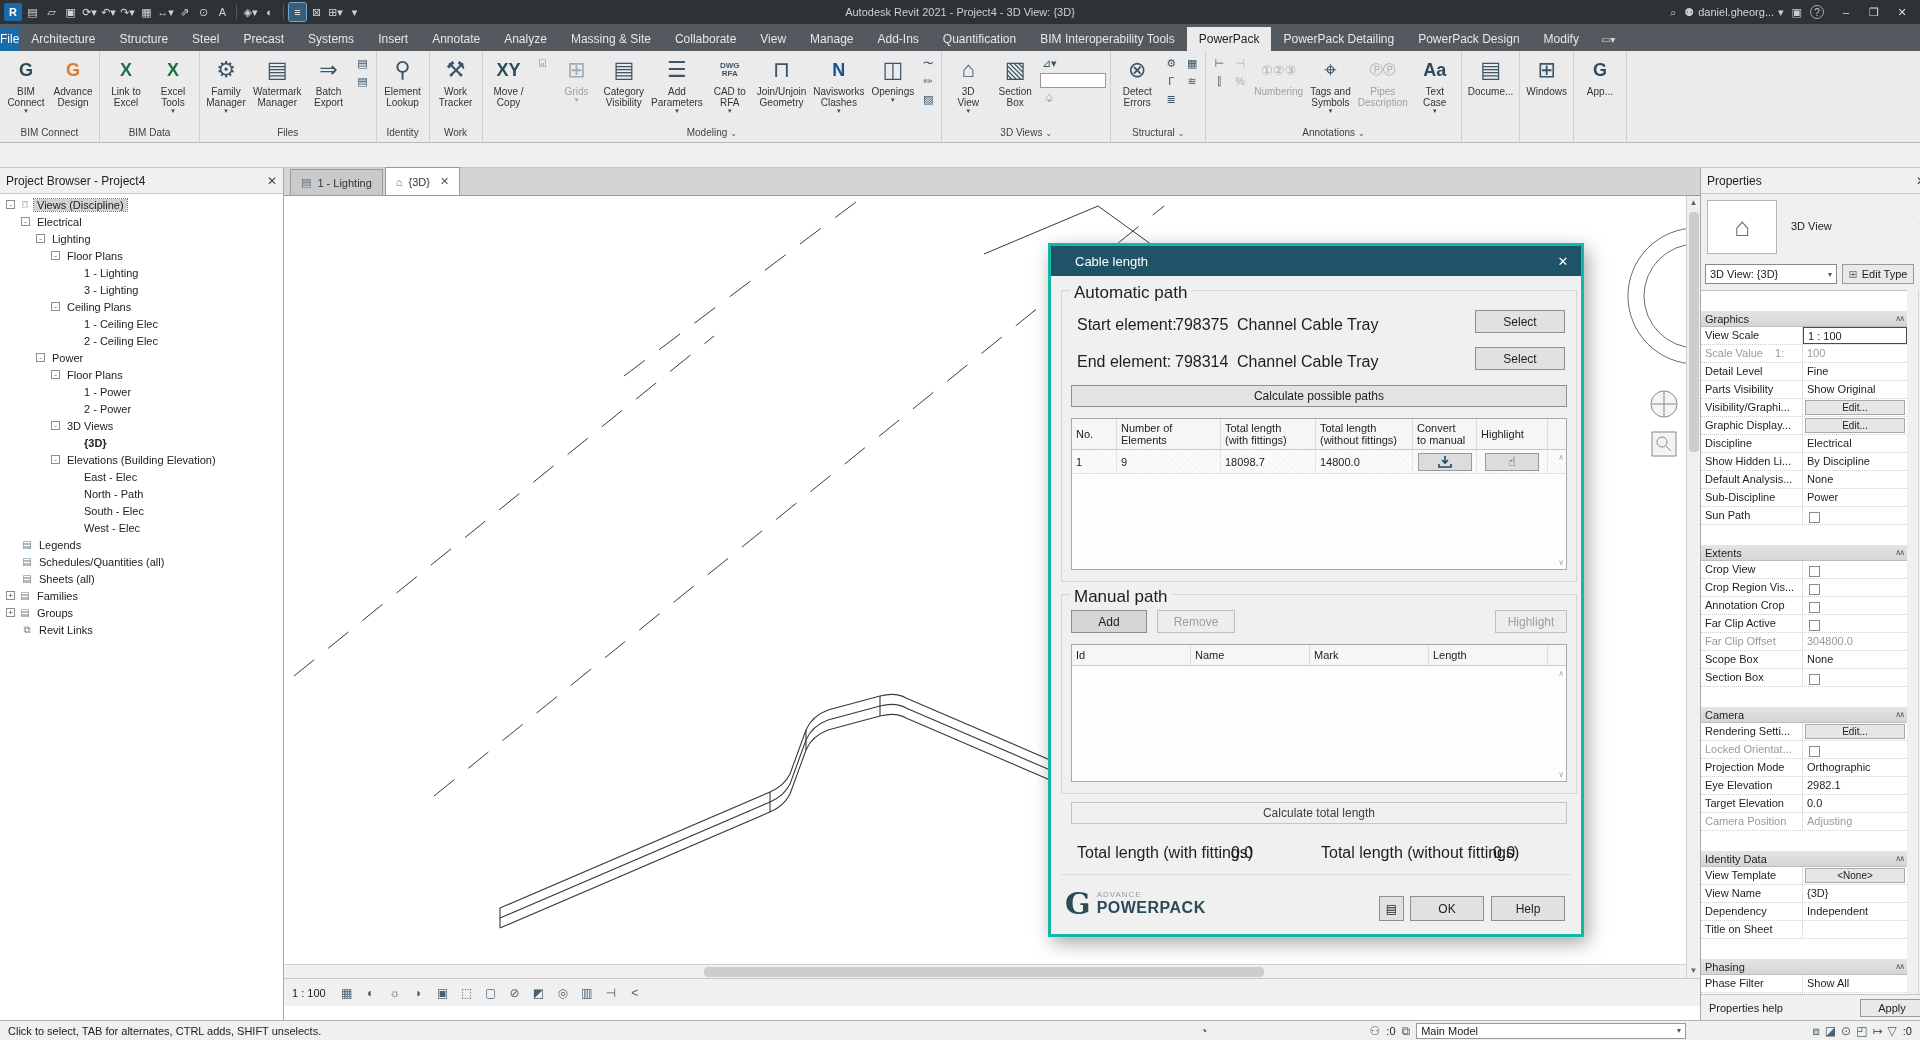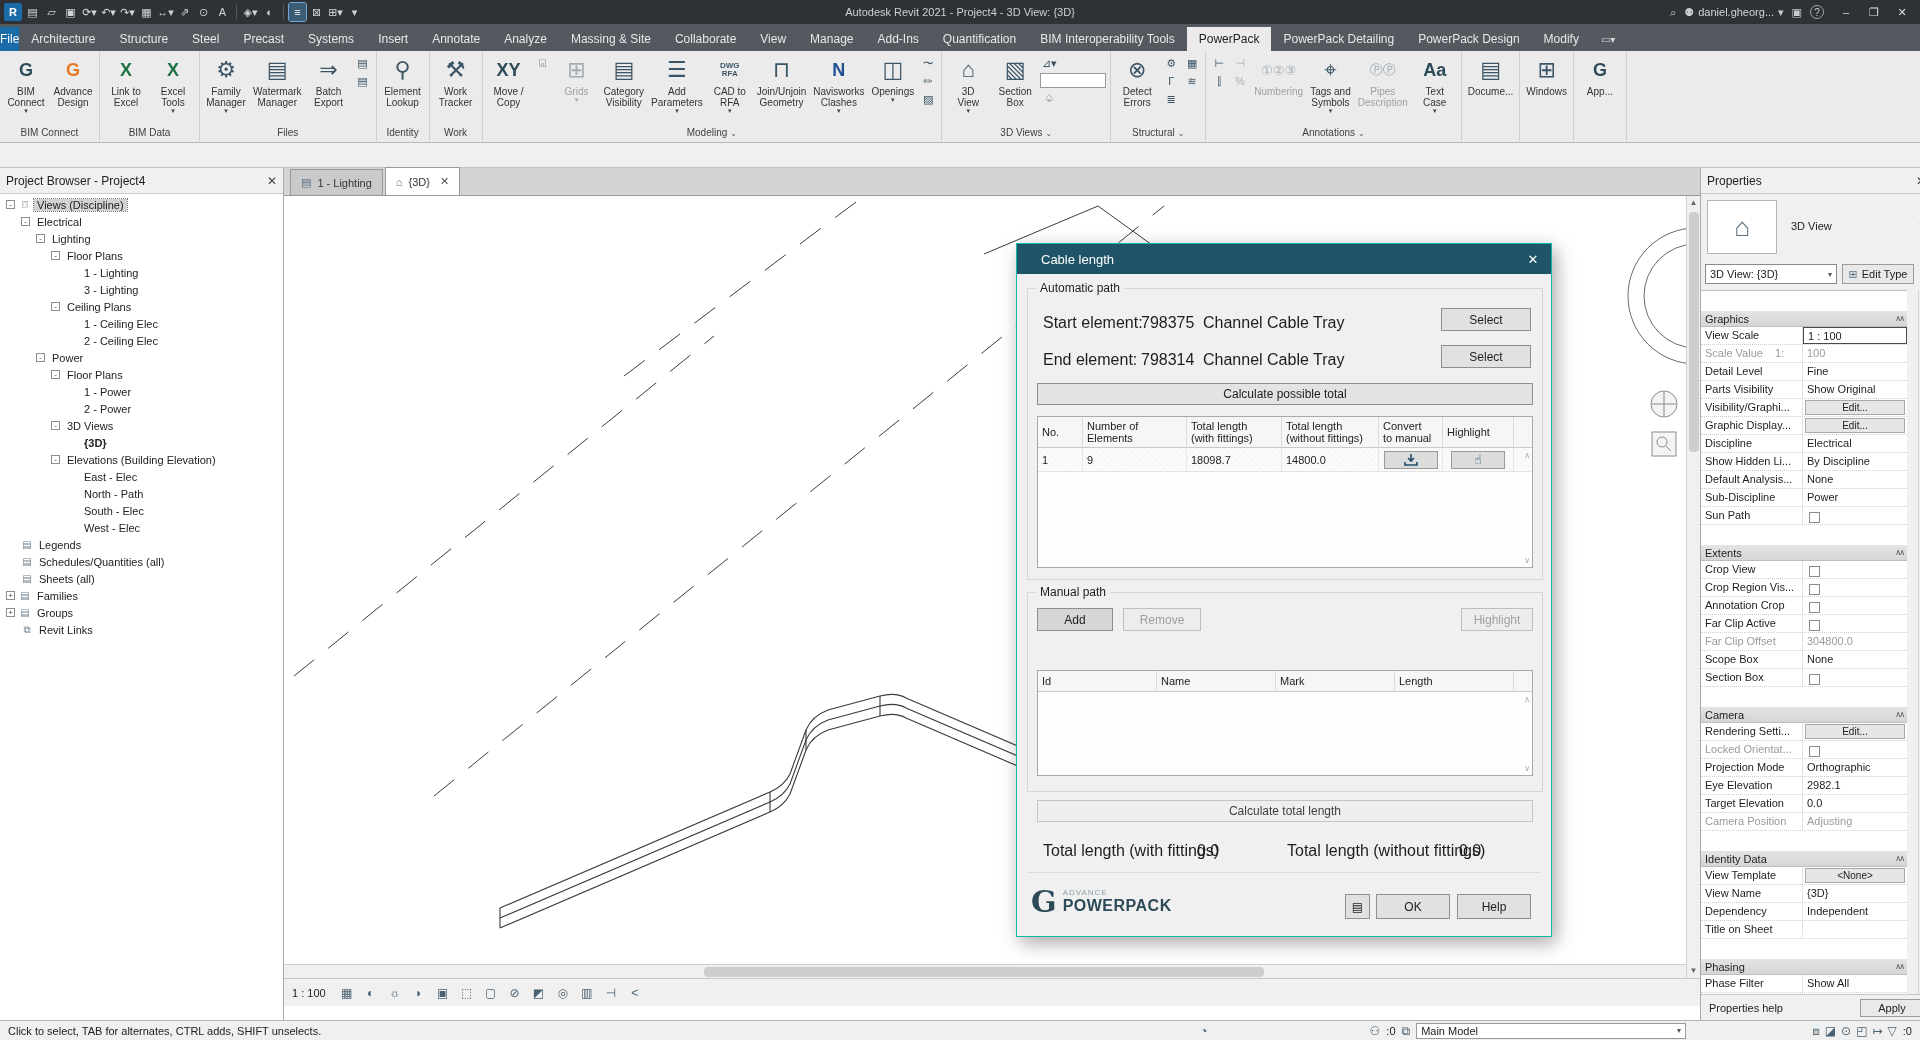--- a/index.html
+++ b/index.html
@@ -127,27 +127,27 @@
              border-top:1px solid #b5b5b5;display:flex;align-items:center;padding:0 8px;font-size:11px;}
   #sb-right{margin-left:auto;display:flex;align-items:center;gap:6px;}
   #sb-right .si{color:#4a6172;font-size:12px;}
   #sb-right .scount{color:#222;}
   #sb-mm{width:270px;height:16px;background:#fff;border:1px solid #9a9a9a;display:flex;align-items:center;
          padding:0 4px;margin-right:120px;}
   #sb-mm .sdd{margin-left:auto;font-size:8px;color:#555;}
   .sb-gap{width:150px;}
 
   
-  #dialog{position:absolute;left:1016px;top:243px;width:536px;height:694px;background:#f0f0f0;
-          border:1px solid #14b8a6;box-shadow:4px 6px 18px rgba(0,0,0,.35);z-index:50;}
+  #dialog{position:absolute;left:1048px;top:243px;width:536px;height:694px;background:#f0f0f0;
+          border:3px solid #14b8a6;box-shadow:4px 6px 18px rgba(0,0,0,.35);z-index:50;}
   #dlg-title{position:absolute;left:0;top:0;width:100%;height:30px;background:#1f5468;color:#fff;
              display:flex;align-items:center;padding-left:24px;font-size:13px;}
   #dlg-title .dx{margin-left:auto;width:36px;text-align:center;font-size:13px;}
   .fieldset{position:absolute;border:1px solid #d2d8da;}
-  .fieldset .legend{position:absolute;left:8px;top:-8px;background:#f0f0f0;padding:0 4px;font-size:12px;color:#1d1d1d;}
+  .fieldset .legend{position:absolute;left:8px;top:-8px;background:#f0f0f0;padding:0 4px;font-size:17px;color:#1d1d1d;}
   #fs-auto{left:10px;top:44px;width:516px;height:292px;}
   #fs-man{left:10px;top:348px;width:516px;height:200px;}
   .dlbl{position:absolute;font-size:16px;color:#1d1d1d;}
   .dbtn{position:absolute;background:#e1e1e1;border:1px solid #8f8f8f;display:flex;align-items:center;
         justify-content:center;font-size:12px;color:#1d1d1d;}
   .dbtn.dis{color:#9f9f9f;border-color:#bfbfbf;background:#ededed;}
   .dwide{left:20px;width:496px;height:22px;background:#e3e3e3;border:1px solid #8f8f8f;display:flex;
          align-items:center;justify-content:center;font-size:12px;}
   .dwide.dis{color:#404040;border-color:#c4c4c4;background:#efefef;}
   .dtable{position:absolute;left:20px;width:496px;background:#fdfdfd;border:1px solid #a9a9a9;overflow:hidden;}
@@ -888,21 +888,21 @@
       <span class="legend">Automatic path</span>
     </div>
     <span class="dlbl" style="left:26px;top:70px;">Start element:</span>
     <span class="dlbl" style="left:124px;top:70px;">798375</span>
     <span class="dlbl" style="left:186px;top:70px;">Channel Cable Tray</span>
     <div class="dbtn" style="left:424px;top:64px;width:90px;height:23px;">Select</div>
     <span class="dlbl" style="left:26px;top:107px;">End element:</span>
     <span class="dlbl" style="left:124px;top:107px;">798314</span>
     <span class="dlbl" style="left:186px;top:107px;">Channel Cable Tray</span>
     <div class="dbtn" style="left:424px;top:101px;width:90px;height:23px;">Select</div>
-    <div class="dwide" style="position:absolute;top:139px;">Calculate possible total</div>
+    <div class="dwide" style="position:absolute;top:139px;">Calculate possible paths</div>
 
     <div class="dtable" style="top:172px;height:152px;" id="results-table">
         <div class="dthead">
           <div class="dth" style="width: 45px; height: 30px;">No.</div>
           <div class="dth" style="width: 104px; height: 30px;">Number of
 Elements</div>
           <div class="dth" style="width: 95px; height: 30px;">Total length
 (with fittings)</div>
           <div class="dth" style="width: 97px; height: 30px;">Total length
 (without fittings)</div>
@@ -930,21 +930,21 @@
         <div class="tscroll" style="bottom: 2px;">∨</div>
       </div>
 
     <div class="fieldset" id="fs-man">
       <span class="legend">Manual path</span>
     </div>
     <div class="dbtn" style="left:20px;top:364px;width:76px;height:23px;background:#d6d6d6;">Add</div>
     <div class="dbtn dis" style="left:106px;top:364px;width:78px;height:23px;">Remove</div>
     <div class="dbtn dis" style="left:444px;top:364px;width:72px;height:23px;">Highlight</div>
 
-    <div class="dtable" style="top:398px;height:106px;margin-top:28px;" id="manual-table">
+    <div class="dtable" style="top:398px;height:138px;" id="manual-table">
         <div class="dthead">
           <div class="dth" style="width: 119px; height: 20px;">Id</div>
           <div class="dth" style="width: 119px; height: 20px;">Name</div>
           <div class="dth" style="width: 119px; height: 20px;">Mark</div>
           <div class="dth" style="width: 119px; height: 20px;">Length</div>
         </div>
         <div class="tscroll" style="top: 24px;">∧</div>
         <div class="tscroll" style="bottom: 2px;">∨</div>
       </div>
 

